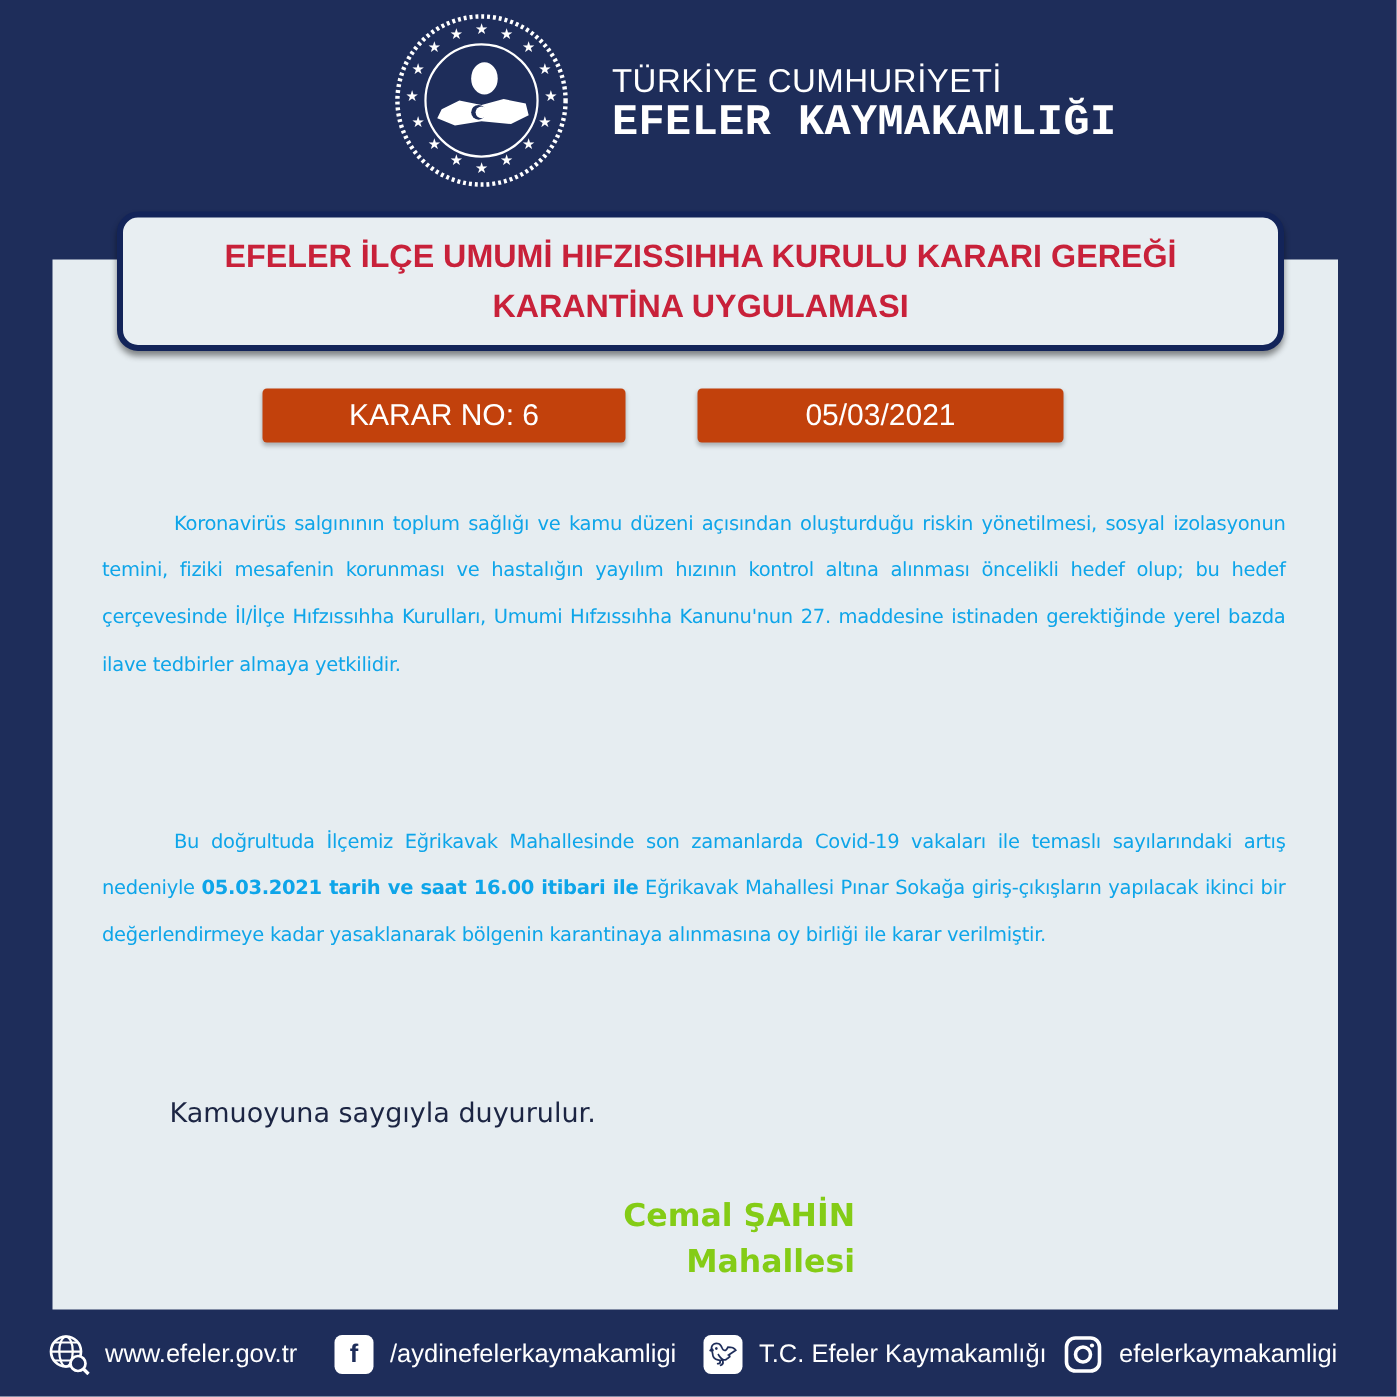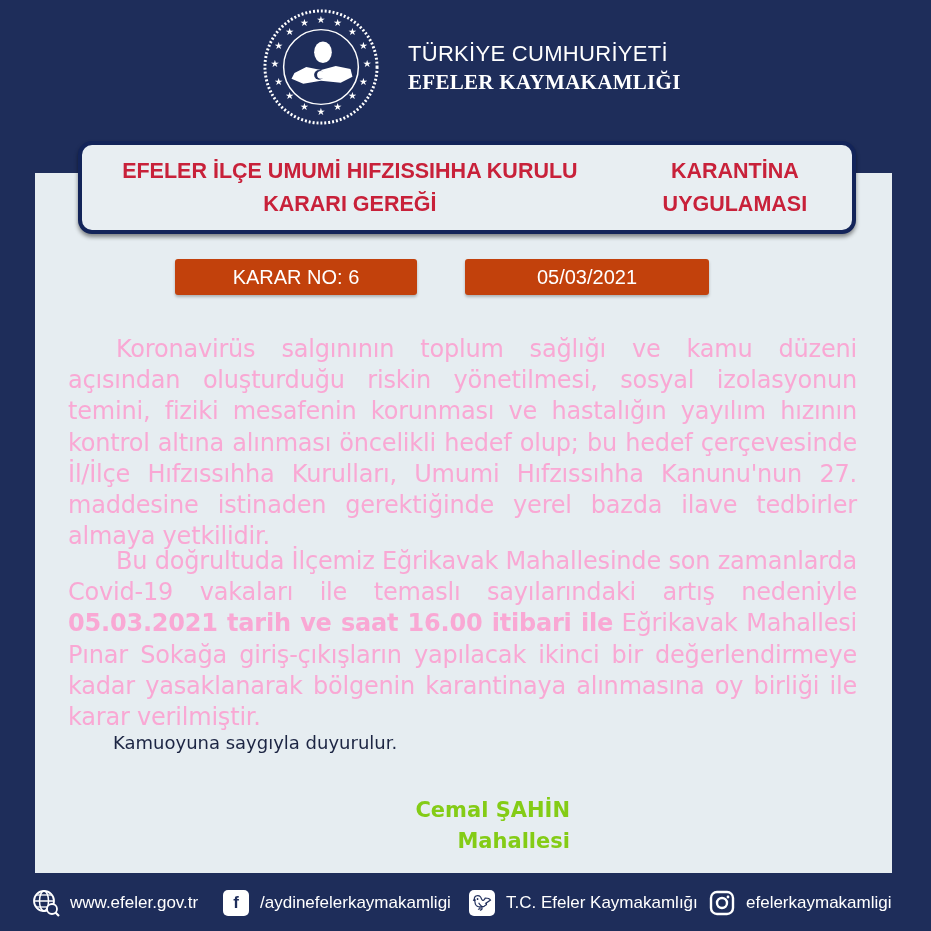--- a/index.html
+++ b/index.html
@@ -6,47 +6,47 @@
   body {
     width: 931px; height: 931px; overflow: hidden;
     background: #1e2d5a;
     font-family: "DejaVu Sans", sans-serif;
     position: relative;
   }
   .header { position: absolute; left: 0; top: 0; width: 931px; height: 175px; }
   .emblem { position: absolute; left: 262px; top: 8px; width: 118px; height: 118px; }
   .org-text { position: absolute; left: 408px; top: 40px; color: #ffffff; }
   .org-line1 { font-family: "Liberation Sans", sans-serif; font-size: 22px; letter-spacing: 0.3px; line-height: 28px; }
-  .org-line2 { font-family: Liberation Serif, serif; font-size: 21px; font-weight: bold; line-height: 28px; letter-spacing: 0.3px; }
+  .org-line2 { font-family: Liberation Mono, monospace; font-size: 29px; font-weight: bold; line-height: 28px; letter-spacing: 0.3px; }
 
   .panel {
     position: absolute; left: 35px; top: 173px; width: 857px; height: 700px;
     background: #e6edf1;
   }
   .title-box {
     position: absolute; left: 78px; top: 141px; width: 770px; height: 85px;
     background: #e8eef2; border: 4px solid #132459; border-radius: 14px;
     box-shadow: 0 3px 4px rgba(0,0,0,0.45);
-    display: flex; flex-direction: row; align-items: center; justify-content: center;
+    display: flex; flex-direction: column; align-items: center; justify-content: center;
     color: #c8213a; font-family: "Liberation Sans", sans-serif; font-weight: bold;
     font-size: 21.5px; line-height: 33px; text-align: center;
   }
   .badge {
     position: absolute; top: 259px; height: 36px; background: #c2410c;
     color: #ffffff; border-radius: 3px;
     font-family: "Liberation Sans", sans-serif; font-size: 20px;
     display: flex; align-items: center; justify-content: center;
     box-shadow: 0 2px 3px rgba(0,0,0,0.25);
   }
   .badge-no { left: 175px; width: 242px; }
   .badge-date { left: 465px; width: 244px; }
 
   .body-text {
     position: absolute; left: 68px; width: 789px; top: 334px;
-    color: #f9a8d4; font-family: "DejaVu Sans", sans-serif; font-size: 24px;
+    color: #0ea5e9; font-family: "DejaVu Sans", sans-serif; font-size: 13px;
     line-height: 31.2px; text-align: justify; letter-spacing: -0.2px;
   }
   .body-text p { margin: 0; text-indent: 48px; }
   .para2 { position: absolute; left: 68px; width: 789px; top: 546px; }
   .closing { position: absolute; left: 113px; top: 732px; color: #1c2543; font-size: 18px; }
   .signature {
     position: absolute; left: 340px; width: 230px; top: 795px; text-align: right;
     color: #84cc16; font-size: 21px; line-height: 31px; font-weight: bold;
   }
   .signature .n { font-weight: bold; }

